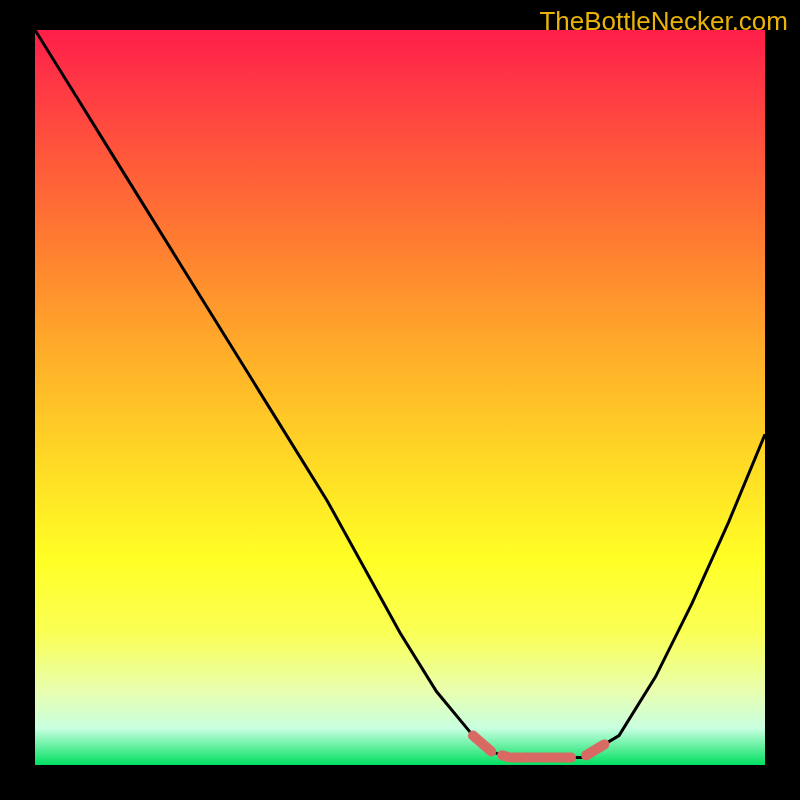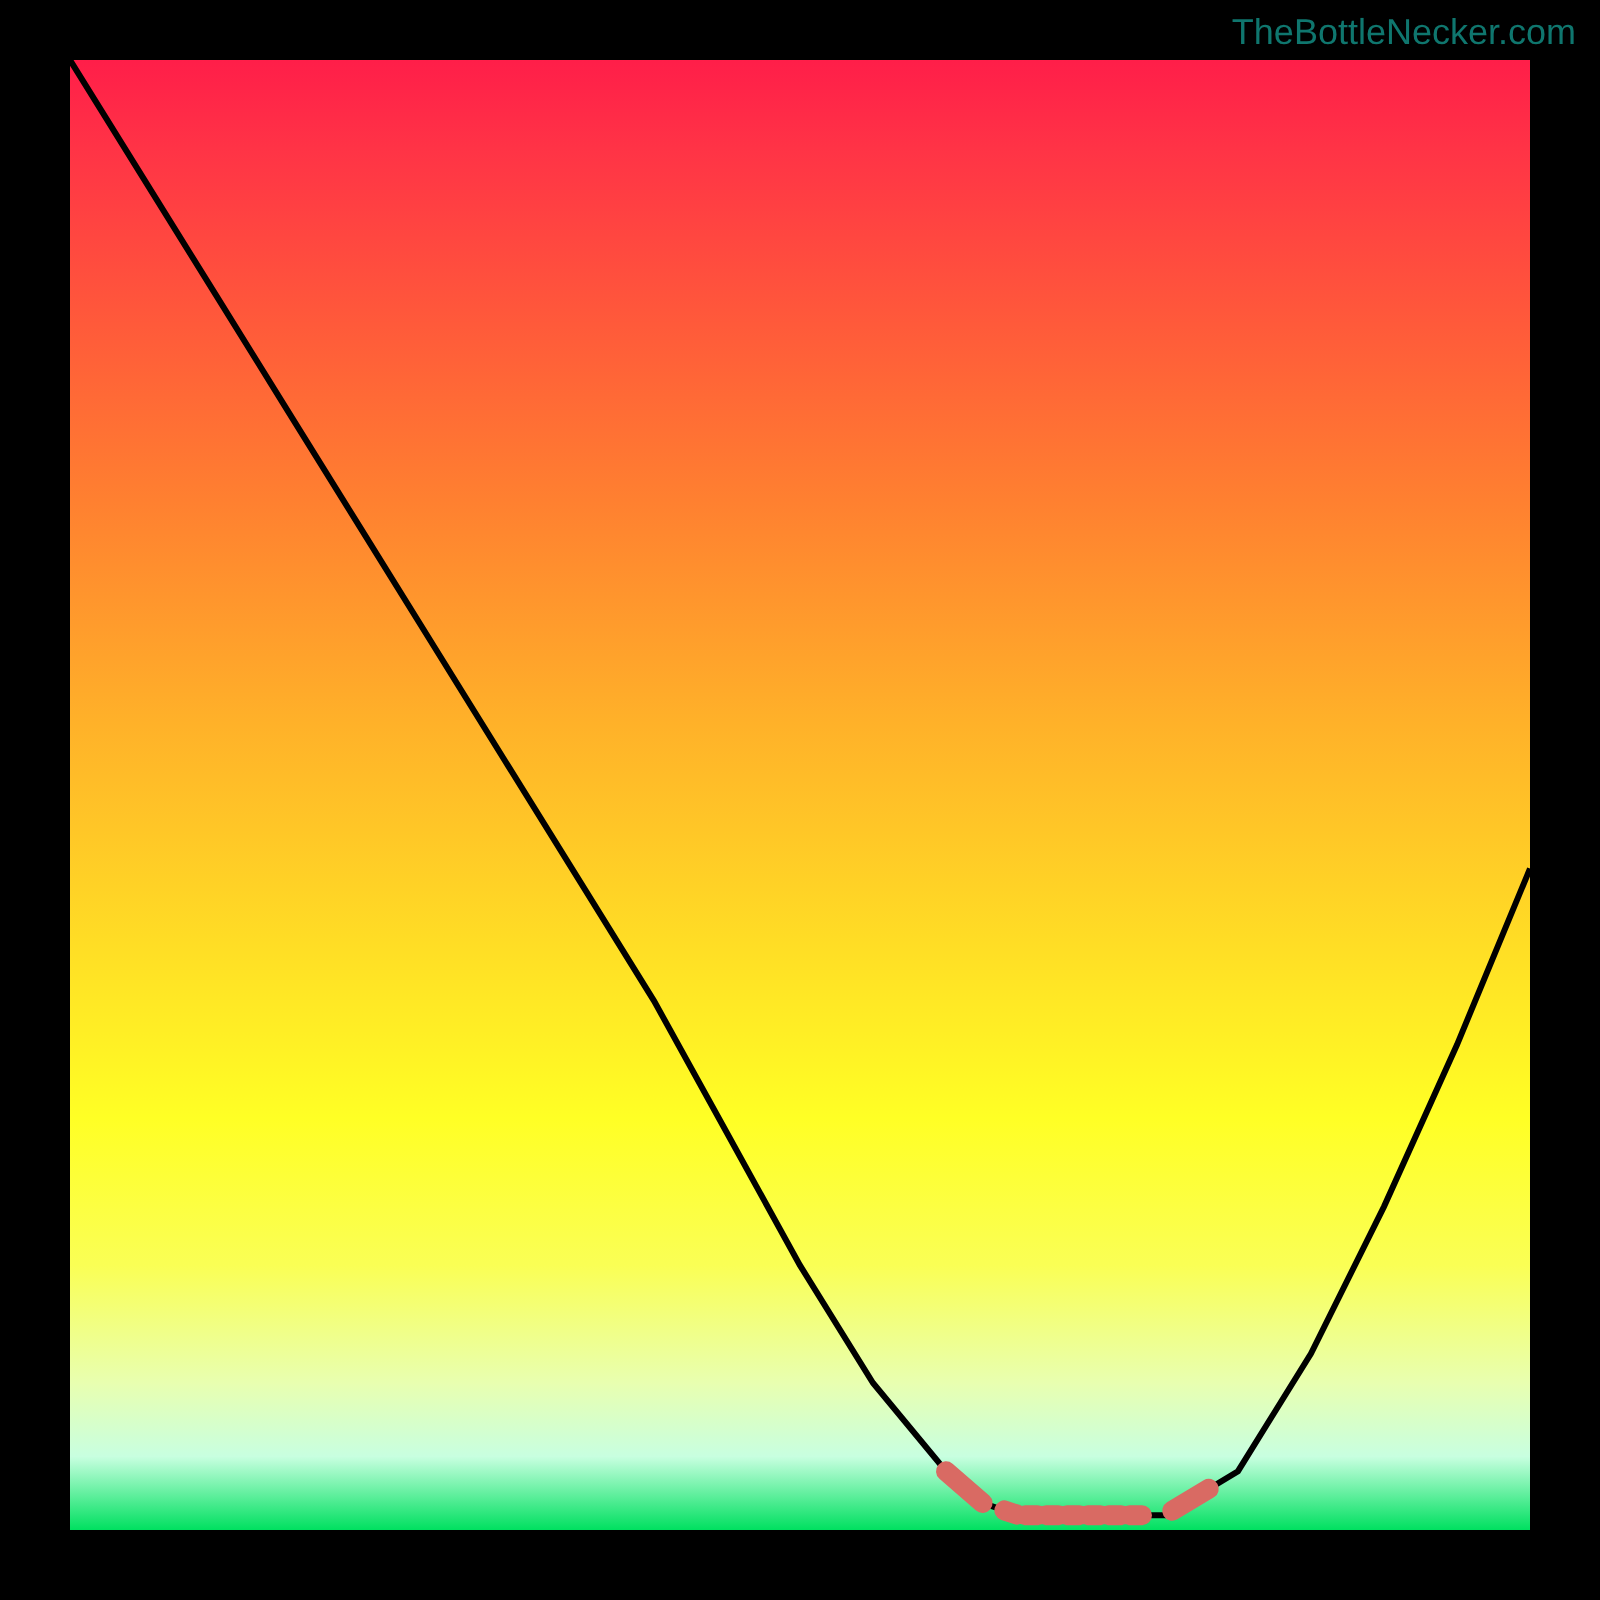--- a/index.html
+++ b/index.html
@@ -7,22 +7,22 @@
     width: 800px;
     height: 800px;
     background: #000;
     position: relative;
     font-family: Arial, sans-serif;
   }
   .watermark {
     position: absolute;
     top: 6px;
     right: 12px;
-    color: #0f766e;
-    font-size: 18px;
+    color: #eab308;
+    font-size: 26px;
     font-weight: 400;
     z-index: 10;
   }
   .plot-area {
     position: absolute;
     left: 35px;
     top: 30px;
     width: 730px;
     height: 735px;
     overflow: hidden;

